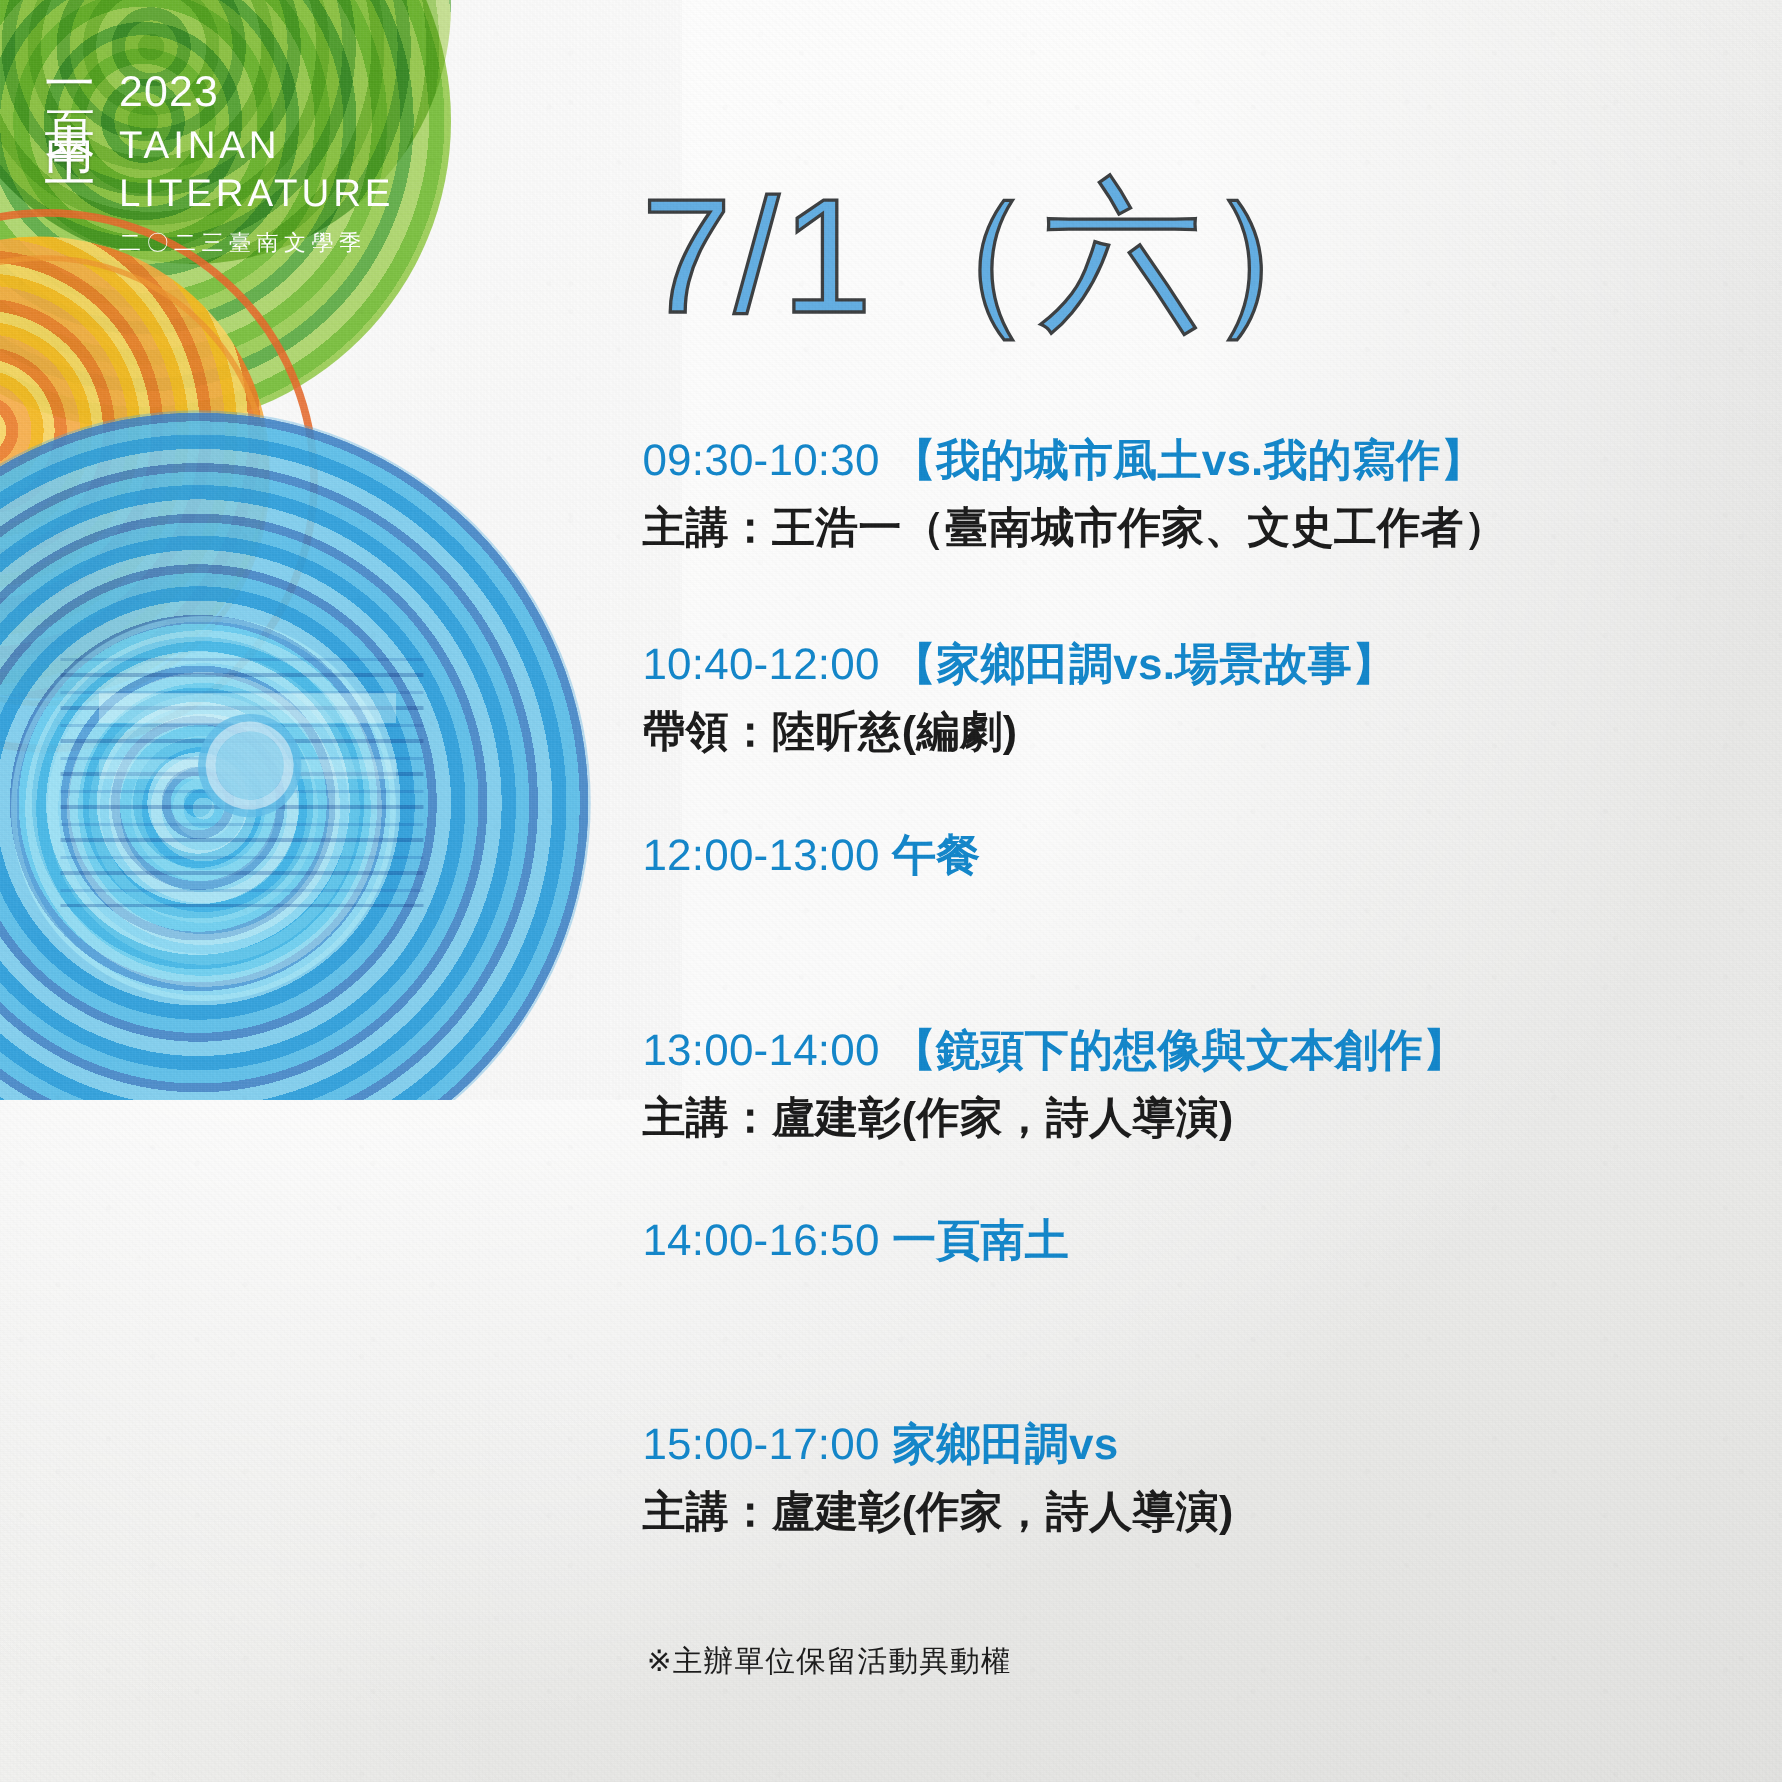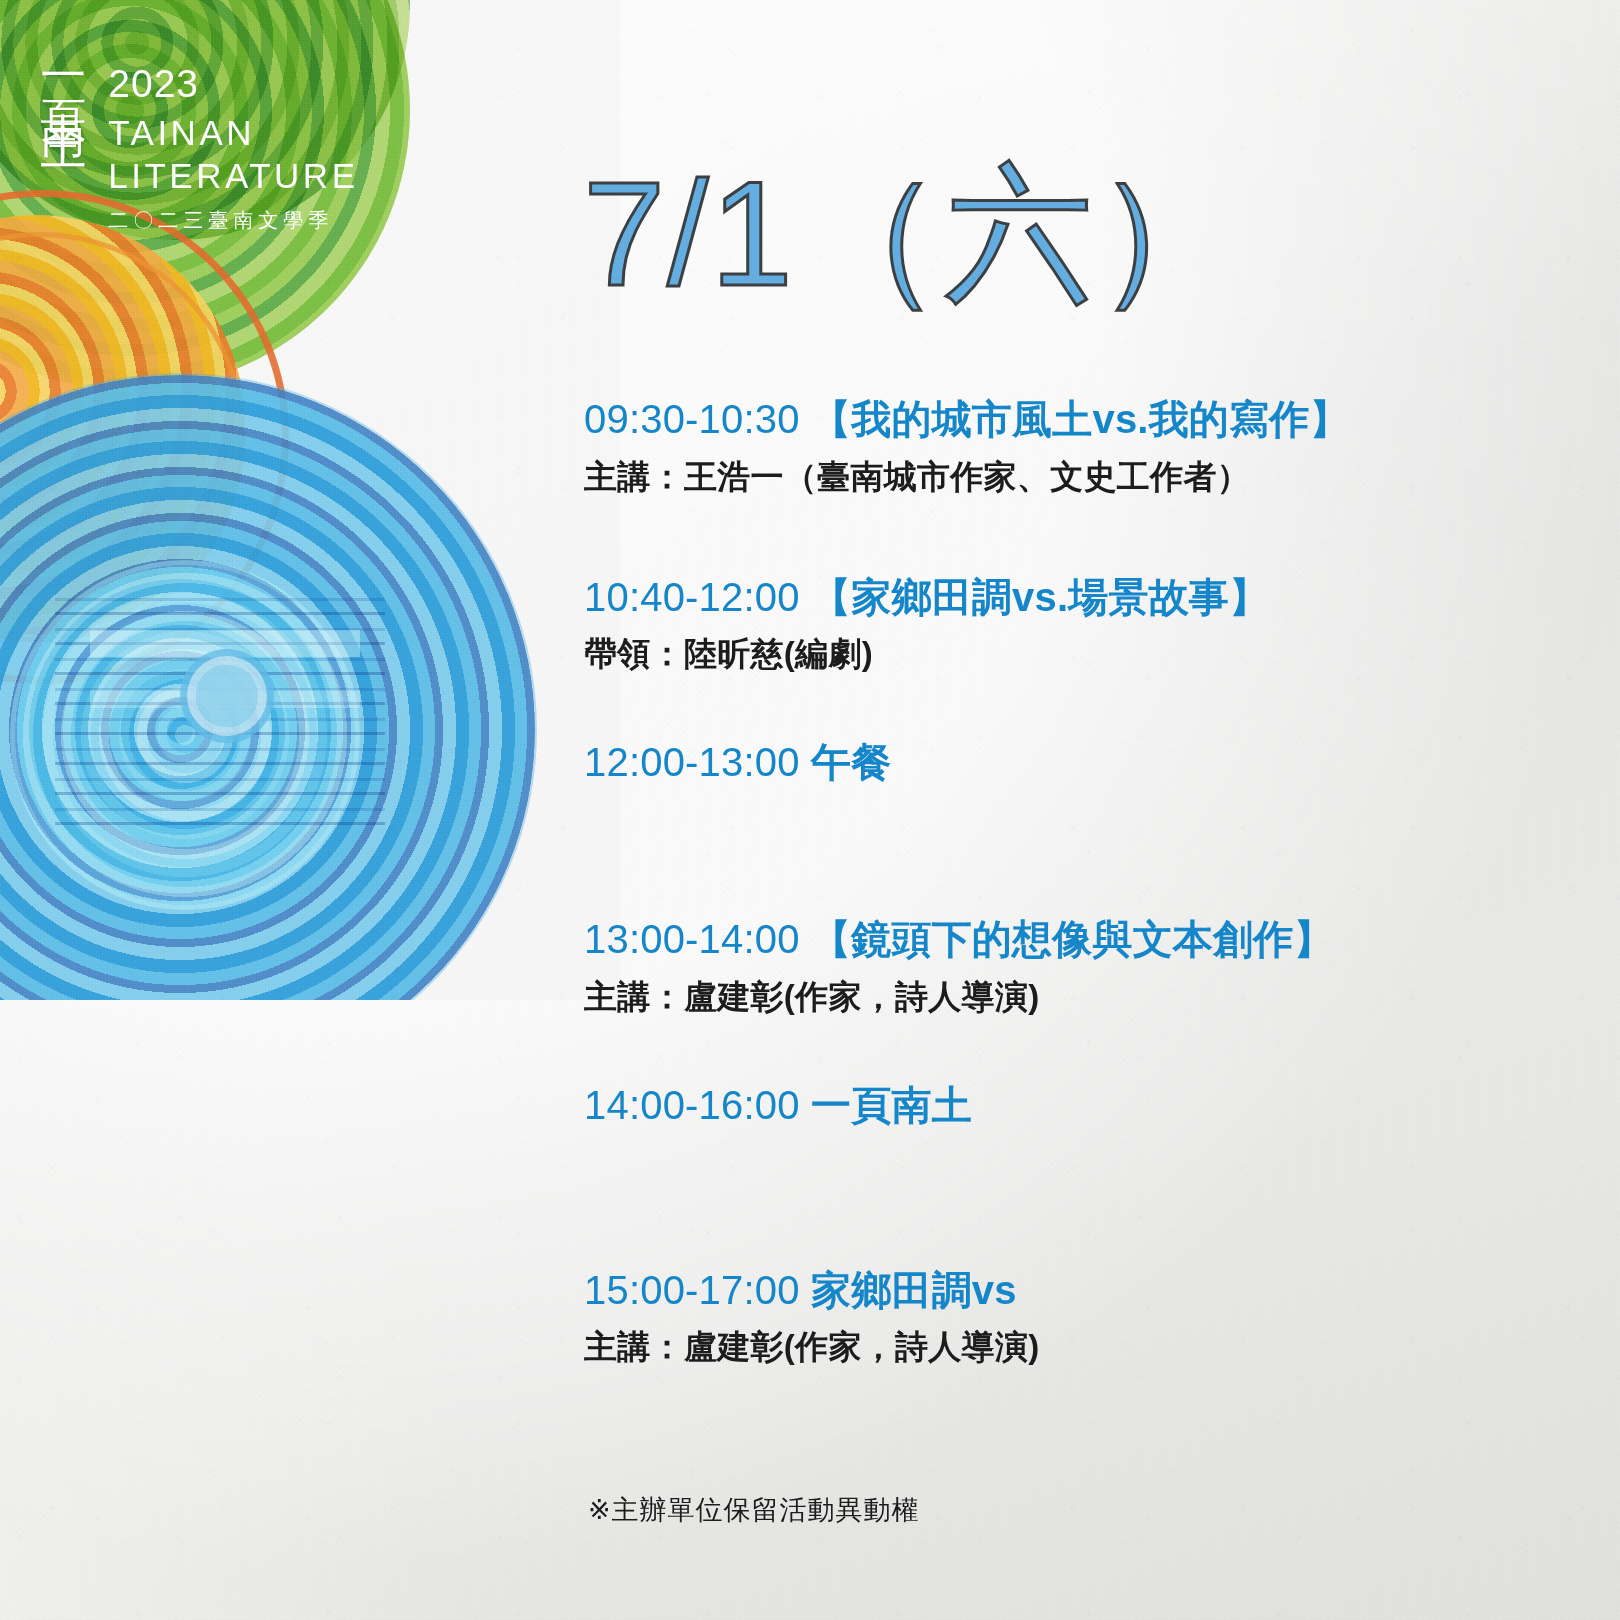--- a/index.html
+++ b/index.html
@@ -154,21 +154,21 @@
   }
 
   .schedule{position:absolute;left:0;top:395px;width:980px;}
   .item{margin-bottom:0;}
   .item-head{
     color:#1386ca;font-weight:700;font-size:40px;line-height:1.22;
     letter-spacing:.2px;white-space:nowrap;
   }
   .item-head .t{font-weight:400;}
   .item-sub{
-    color:#1b1b1b;font-weight:700;font-size:33px;line-height:1.3;
+    color:#1b1b1b;font-weight:700;font-size:39px;line-height:1.3;
     margin-top:12px;letter-spacing:.3px;white-space:nowrap;
   }
   .sp-lg{height:74px;}
   .sp-md{height:62px;}
   .sp-sm{height:54px;}
 
   .footnote{
     position:absolute;left:4px;top:1492px;
     color:#1b1b1b;font-size:27px;font-weight:500;letter-spacing:1px;
   }
@@ -243,21 +243,21 @@
           <span class="t">13:00-14:00</span>
           <span>【鏡頭下的想像與文本創作】</span>
         </div>
         <div class="item-sub">主講：盧建彰(作家，詩人導演)</div>
       </div>
 
       <div class="sp-md"></div>
 
       <div class="item">
         <div class="item-head">
-          <span class="t">14:00-16:00</span>
+          <span class="t">14:00-16:50</span>
           <span>一頁南土</span>
         </div>
       </div>
 
       <div class="sp-lg"></div>
       <div class="sp-md"></div>
 
       <div class="item">
         <div class="item-head">
           <span class="t">15:00-17:00</span>

